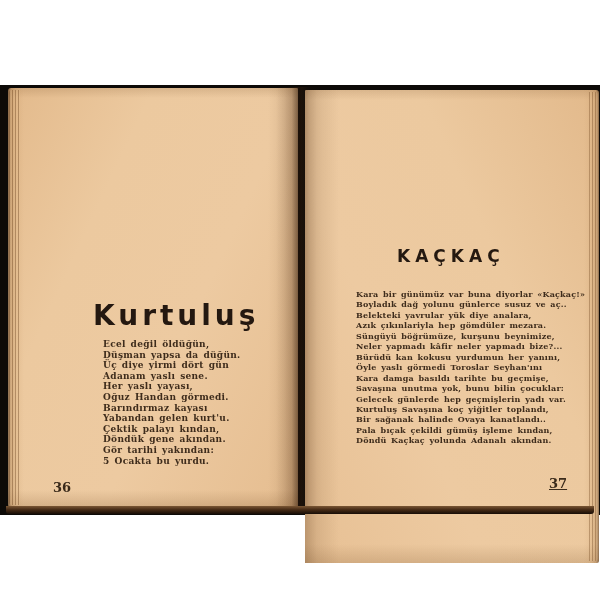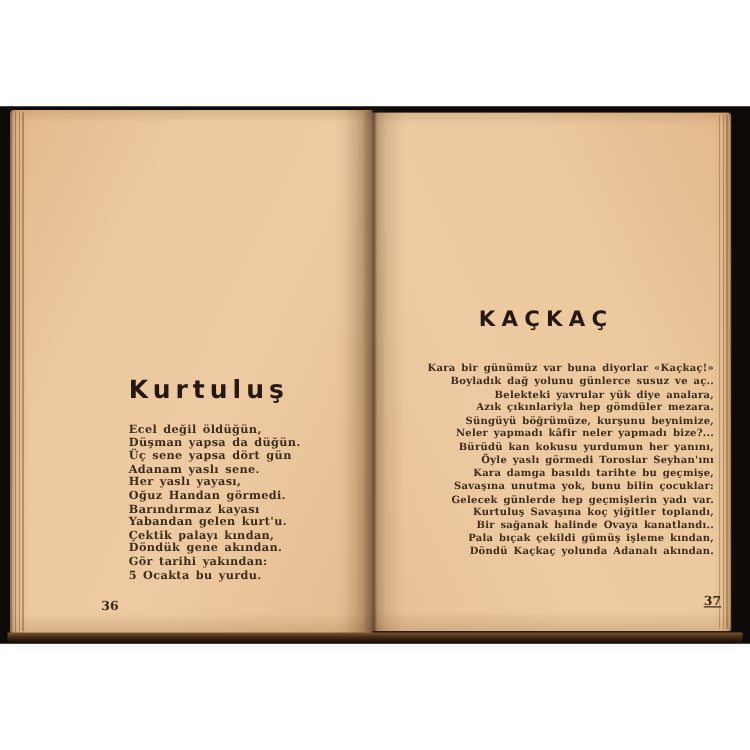--- a/index.html
+++ b/index.html
@@ -28,28 +28,27 @@
       linear-gradient(115deg, #e3ba8c 0%, #ecc99f 30%, #edcaa1 60%, #e5bd90 100%);
   }
   
   .page-left::before{
     content:"";position:absolute;left:1px;top:2px;bottom:2px;width:11px;
     background:repeating-linear-gradient(90deg,
       rgba(120,80,42,.45) 0 1px, rgba(230,190,140,.25) 1px 3px);
     border-radius:3px 0 0 3px;
   }
   .page-right{
-    left:291px;top:5px;width:294px;height:415px;
+    left:305px;top:5px;width:294px;height:473px;
     border-radius:1px 3px 2px 0;
     background-image:
       linear-gradient(270deg, rgba(60,35,15,.5) 0px, rgba(150,105,60,.3) 3px, rgba(190,145,95,.15) 8px, rgba(190,145,95,0) 15px),
       linear-gradient(90deg, rgba(95,60,28,.32) 0px, rgba(95,60,28,.12) 12px, rgba(95,60,28,0) 34px),
       linear-gradient(180deg, rgba(120,80,40,.16) 0px, rgba(120,80,40,0) 10px, rgba(120,80,40,0) 96%, rgba(120,80,40,.2) 100%),
       linear-gradient(245deg, #e2b98b 0%, #ecc99f 35%, #edcaa1 65%, #e7c094 100%);
-    text-align: right;
   }
   .page-right::before{
     content:"";position:absolute;right:1px;top:2px;bottom:2px;width:9px;
     background:repeating-linear-gradient(90deg,
       rgba(120,80,42,.4) 0 1px, rgba(230,190,140,.22) 1px 3px);
     border-radius:0 3px 3px 0;
   }
   
   .gutter{
     position:absolute;left:276px;top:2px;width:46px;height:420px;
@@ -70,51 +69,51 @@
     border-radius:0 0 3px 3px;
   }
   
   .poem-title{
     position:absolute;
     font-family:"DejaVu Sans", sans-serif;
     font-weight:800;
     color:#241810;
     white-space:nowrap;
   }
-  .title-left{left:95px;top:211px;font-size:20px;letter-spacing:4px;}
+  .title-left{left:85px;top:211px;font-size:28px;letter-spacing:4px;}
   .title-right{left:92px;top:156px;font-size:17px;letter-spacing:5px;}
   .poem{
     position:absolute;
     font-family:"DejaVu Serif", serif;
     font-weight:700;
     color:#3e2c1c;
     white-space:nowrap;
   }
   .poem-left{left:95px;top:251px;font-size:9px;line-height:10.6px;letter-spacing:.3px;word-spacing:1.5px;}
   .poem-right{left:31px;top:199px;font-size:8px;line-height:10.45px;letter-spacing:.2px;word-spacing:1.6px;margin-left:20px;}
   .page-number{
     position:absolute;
     font-family:"DejaVu Serif", serif;
     font-weight:700;
-    font-size:10px;color:#3a2a1a;margin-left:28px;
+    font-size:13px;color:#3a2a1a;
   }
   .pn-left{left:45px;top:392px;}
   .pn-right{left:244px;top:386px;text-decoration:underline;}
 </style>
 </head>
 <body>
 
 <div class="photo">
 
   <div class="page page-left">
     <div class="poem-title title-left">Kurtuluş</div>
     <div class="poem poem-left">
         <div>Ecel değil öldüğün,</div>
         <div>Düşman yapsa da düğün.</div>
-        <div>Üç sene yapsa dört gün</div>
+        <div>Üç diye yirmi dört gün</div>
         <div>Adanam yaslı sene.</div>
         <div>Her yaslı yayası,</div>
         <div>Oğuz Handan görmedi.</div>
         <div>Barındırmaz kayası</div>
         <div>Yabandan gelen kurt'u.</div>
         <div>Çektik palayı kından,</div>
         <div>Döndük gene akından.</div>
         <div>Gör tarihi yakından:</div>
         <div>5 Ocakta bu yurdu.</div>
       </div>

